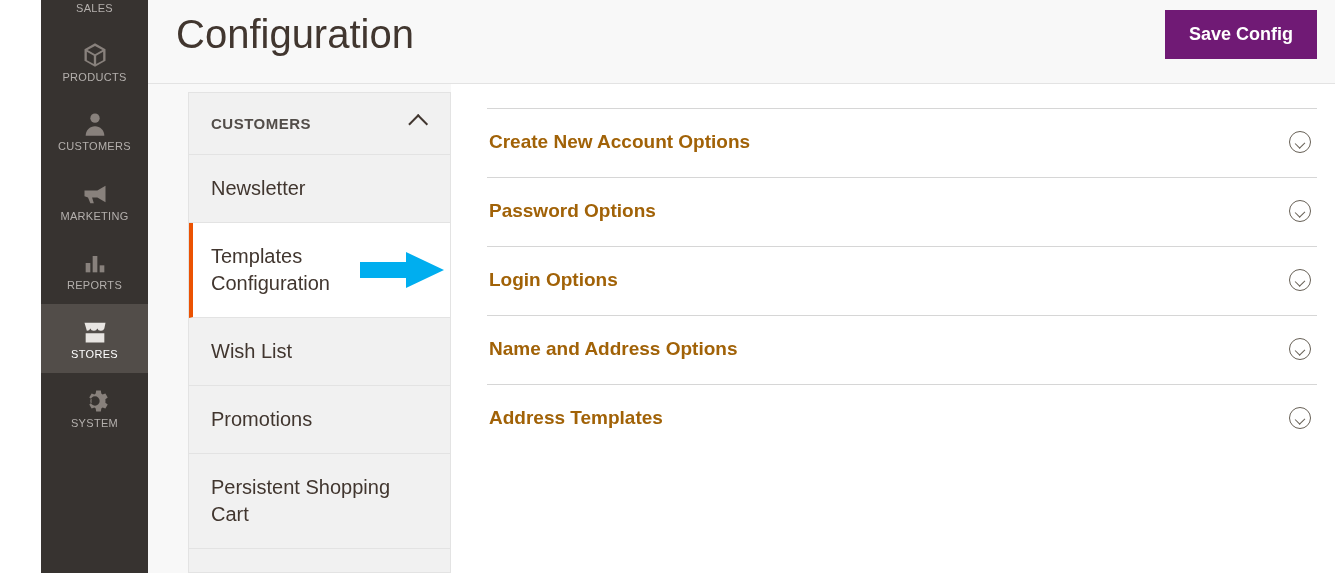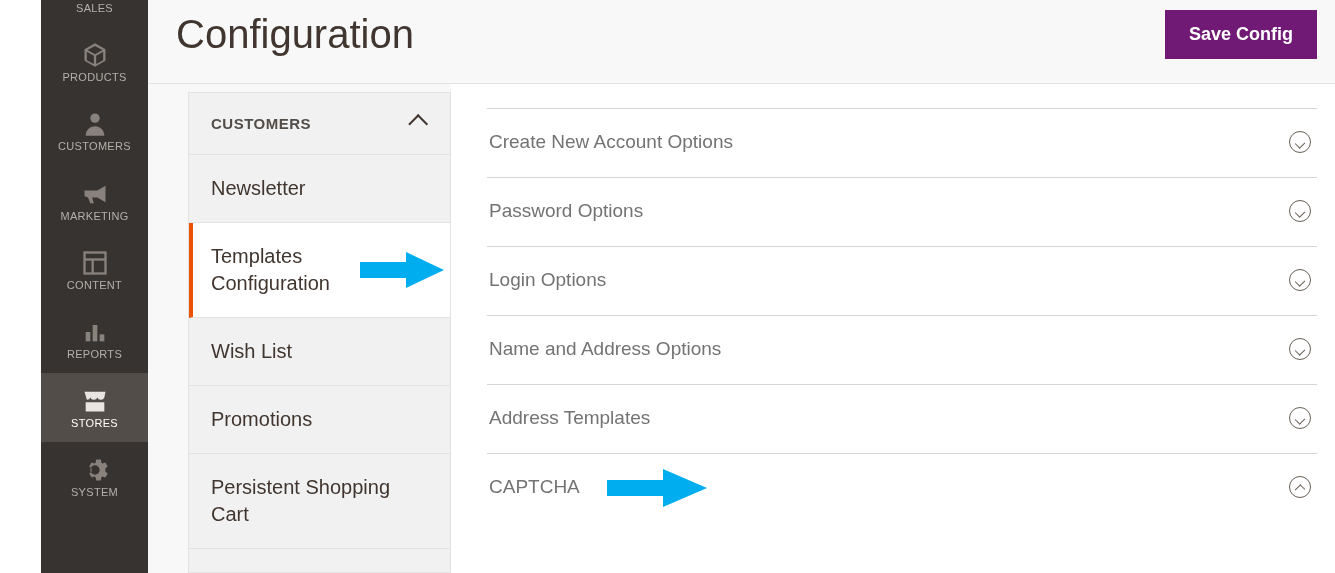--- a/index.html
+++ b/index.html
@@ -128,22 +128,22 @@
     border-top: 1px solid #d6d6d6;
     padding: 22px 6px 24px 2px;
     display: flex;
     justify-content: space-between;
     align-items: center;
     cursor: pointer;
     position: relative;
   }
   .config-section .sec-title {
     font-size: 19px;
-    font-weight: 400;
-    color: #737373;
+    font-weight: 700;
+    color: #a16207;
   }
   .circle-toggle {
     width: 22px;
     height: 22px;
     border: 1px solid #676056;
     border-radius: 50%;
     position: relative;
     flex-shrink: 0;
   }
   .circle-toggle::after {
@@ -205,30 +205,20 @@
     <div class="nav-item">
       <span class="nav-icon">
         <svg viewBox="0 0 24 24" fill="#88817c">
             <path d="M3 10v4l3 1 2 5h3l-1.5-5H14l7 4V5l-7 4H3z"></path>
           </svg>
       </span>
       <span class="nav-label">MARKETING</span>
     </div>
     <div class="nav-item">
       <span class="nav-icon">
-        <svg viewBox="0 0 24 24" fill="none" stroke="#88817c" stroke-width="2">
-            <rect x="3" y="3" width="18" height="18"></rect>
-            <line x1="3" y1="9" x2="21" y2="9"></line>
-            <line x1="10" y1="9" x2="10" y2="21"></line>
-          </svg>
-      </span>
-      <span class="nav-label">CONTENT</span>
-    </div>
-    <div class="nav-item">
-      <span class="nav-icon">
         <svg viewBox="0 0 24 24" fill="#88817c">
             <rect x="4" y="12" width="4" height="8"></rect>
             <rect x="10" y="6" width="4" height="14"></rect>
             <rect x="16" y="14" width="4" height="6"></rect>
           </svg>
       </span>
       <span class="nav-label">REPORTS</span>
     </div>
     <div class="nav-item active">
       <span class="nav-icon">
@@ -297,25 +287,16 @@
           <span class="circle-toggle"></span>
         </div>
         <div class="config-section">
           <span class="sec-title">Name and Address Options</span>
           <span class="circle-toggle"></span>
         </div>
         <div class="config-section">
           <span class="sec-title">Address Templates</span>
           <span class="circle-toggle"></span>
         </div>
-        <div class="config-section">
-          <span class="sec-title">CAPTCHA</span>
-          <span class="arrow-annot" style="position:absolute; left:120px; top:50%; transform:translateY(-50%); width:100px; height:42px;">
-            <svg viewBox="0 0 100 42">
-                <polygon fill="#00aeef" points="0,13 56,13 56,2 100,21 56,40 56,29 0,29"></polygon>
-              </svg>
-          </span>
-          <span class="circle-toggle up"></span>
-        </div>
       </section>
     </div>
   </div>
 </div>
 
 </body></html>

